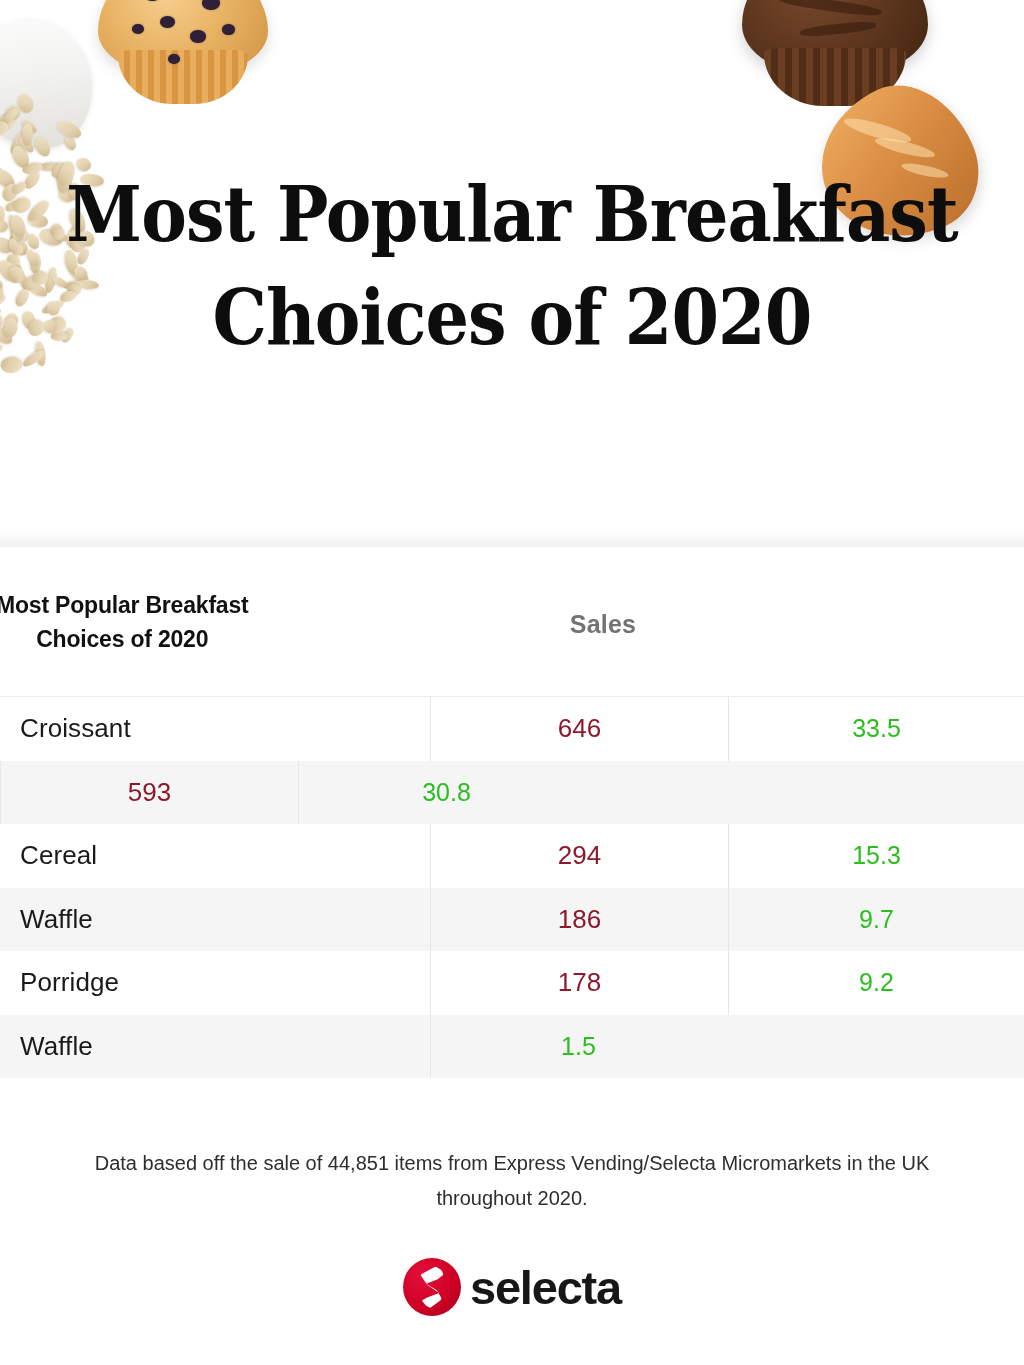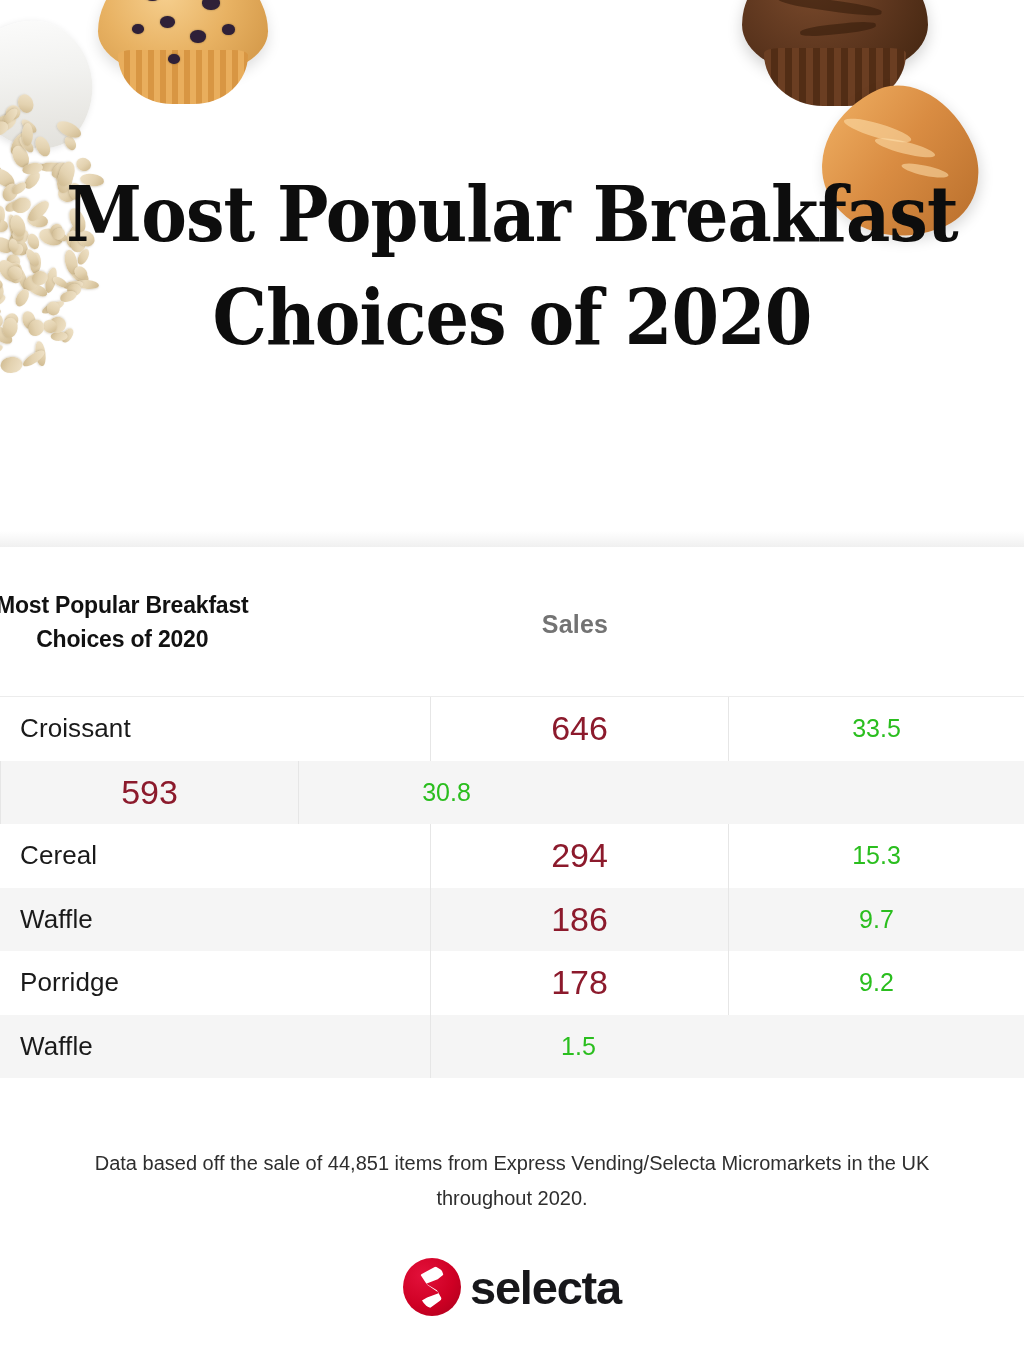--- a/index.html
+++ b/index.html
@@ -88,20 +88,21 @@
   }
 
   
   .table { position:absolute; left:0; top:531px; width:1024px; }
   .gapline { height:16px; background:linear-gradient(#ffffff,#f0f0f0); }
 
   .thead {
     display:flex; align-items:center;
     height:150px; background:#ffffff;
     border-bottom:1px solid #ececec;
+    gap:28px;
   }
   .th { display:flex; align-items:center; justify-content:center; text-align:center; }
   .th-name {
     width:430px; justify-content:flex-start; padding-left:0;
     font-size:23px; font-weight:700; line-height:34px; color:#111;
     letter-spacing:-.2px; white-space:pre-line; margin-left:-4px;
   }
   .th-sales {
     width:298px; font-size:25px; font-weight:700; color:#737373; letter-spacing:.2px;margin-top:6px;
   }
@@ -112,21 +113,21 @@
 
   .row { display:flex; align-items:stretch; height:63.5px; position:relative; }
   .row.alt { background:#f5f5f5; }
   .row .cell { display:flex; align-items:center; }
   .c-name {
     width:430px; padding-left:20px;
     font-size:26px; color:#1a1a1a; font-weight:400; letter-spacing:.1px;
   }
   .c-sales {
     width:298px; justify-content:center;
-    font-size:34px; color:#8c1a2c;
+    font-size:26px; color:#8c1a2c;
     border-left:1px solid #e6e6e6;
   }
   .c-pct {
     width:296px; justify-content:center;
     font-size:25px; color:#2abe1e;
     border-left:1px solid #e6e6e6;
   }
 
   
   .note {

